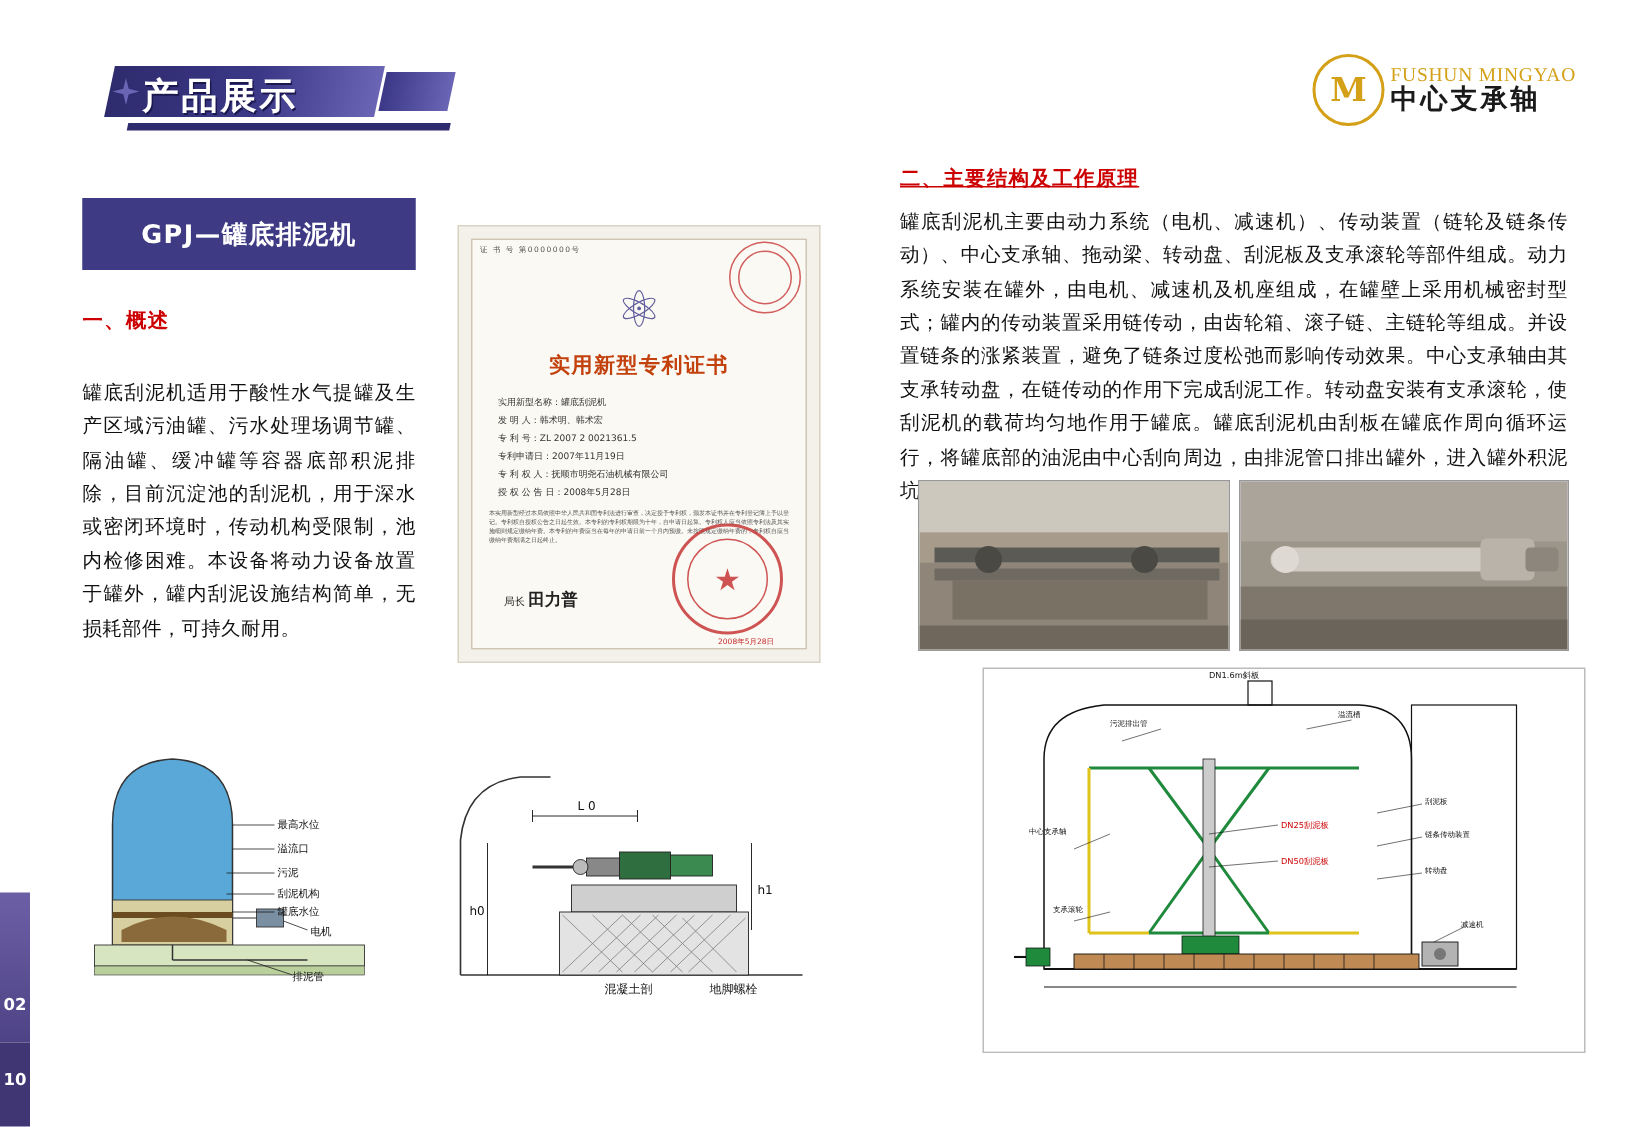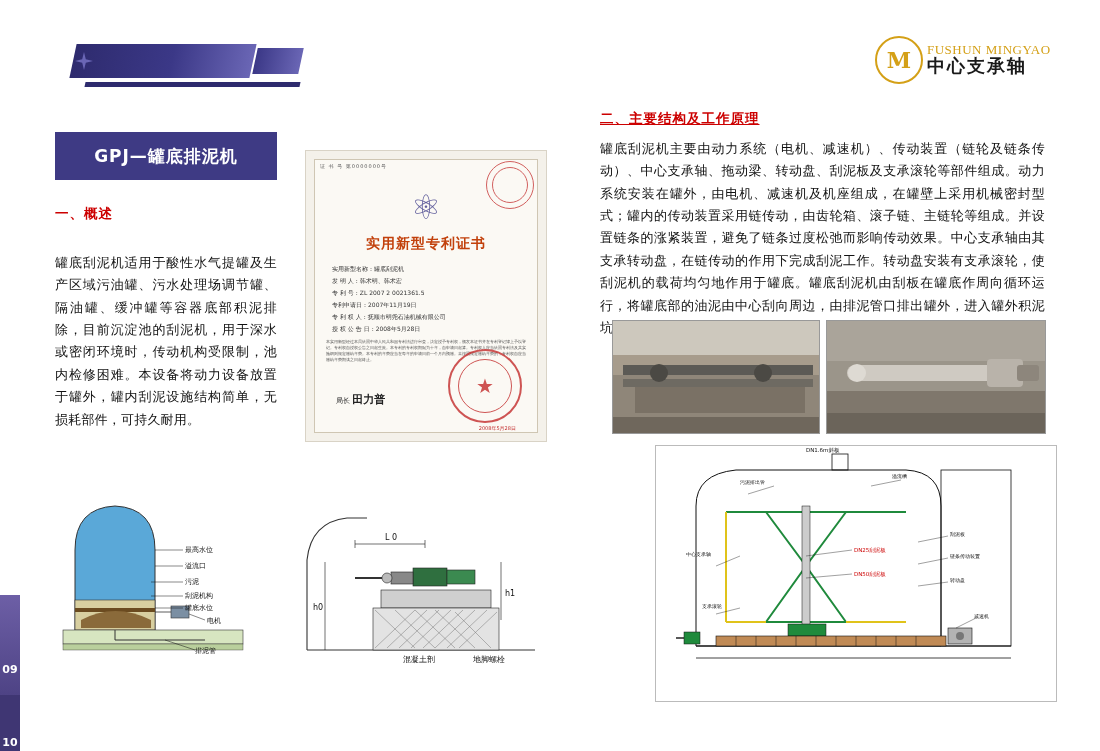--- a/index.html
+++ b/index.html
@@ -22,21 +22,21 @@
     background:linear-gradient(180deg,#6d5fa6 0%,#4e4385 100%);
   }
   .left-bar .purple-strip.lower{
     top:695px;height:56px;background:#3f3673;
   }
   .pagenum{
     position:absolute;left:0;width:20px;text-align:center;
     color:#ffffff;font-size:11px;font-weight:bold;letter-spacing:0px;
   }
   .pagenum.p09{top:663px;}
-  .pagenum.p10{top:736px;}
+  .pagenum.p10{top:713px;}
 
   
   .header-banner{
     position:absolute;left:55px;top:40px;width:250px;height:42px;
   }
   .banner-bg{
     position:absolute;left:18px;top:4px;width:180px;height:34px;
     background:linear-gradient(90deg,#2e2b6e 0%,#3b3887 55%,#6a66b5 100%);
     transform:skewX(-12deg);
   }
@@ -191,30 +191,31 @@
   .sch-caption .big{font-size:12px;font-weight:bold;margin-left:6px;}
 </style>
 </head>
 <body>
 
 <div class="page">
 
   <div class="left-bar">
     <div class="purple-strip"></div>
     <div class="purple-strip lower"></div>
-    <div class="pagenum p09">09</div>
+    <div class="pagenum p09">02</div>
     <div class="pagenum p10">10</div>
   </div>
 
   <div class="header-banner">
     <div class="banner-bg"></div>
     <div class="banner-bg2"></div>
     <svg class="banner-spark" viewBox="0 0 20 20">
       <polygon points="10,0 12,8 20,10 12,12 10,20 8,12 0,10 8,8" fill="#6a66b5"></polygon>
     </svg>
+    <div class="banner-title">产品展示</div>
     <div class="banner-underline"></div>
   </div>
 
   <div class="logo">
     <div class="mark">
       <div class="inner">M</div>
     </div>
     <div class="en">FUSHUN MINGYAO</div>
     <div class="cn">中心支承轴</div>
   </div>

